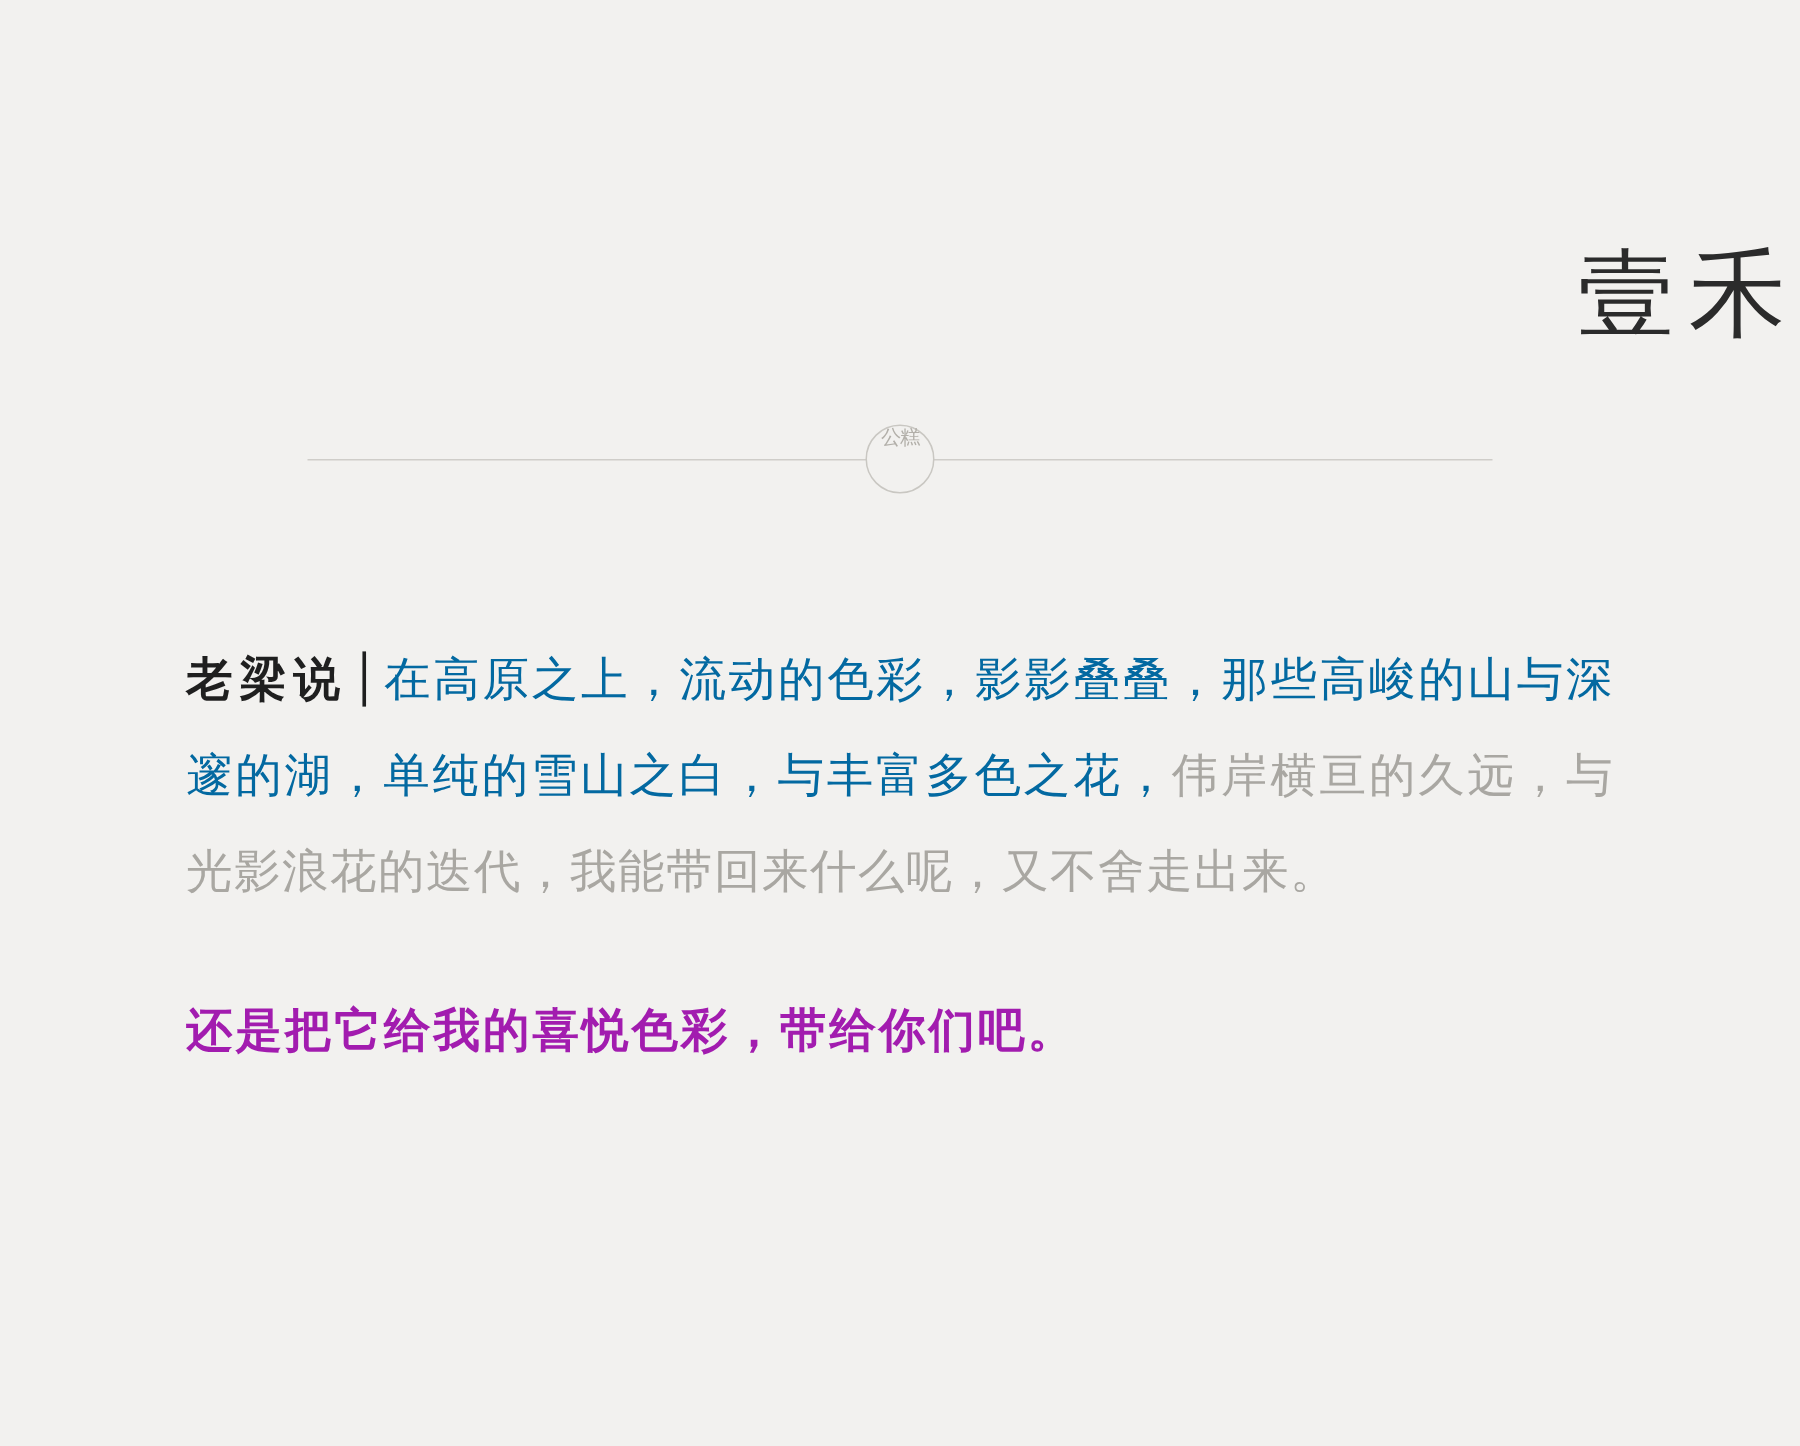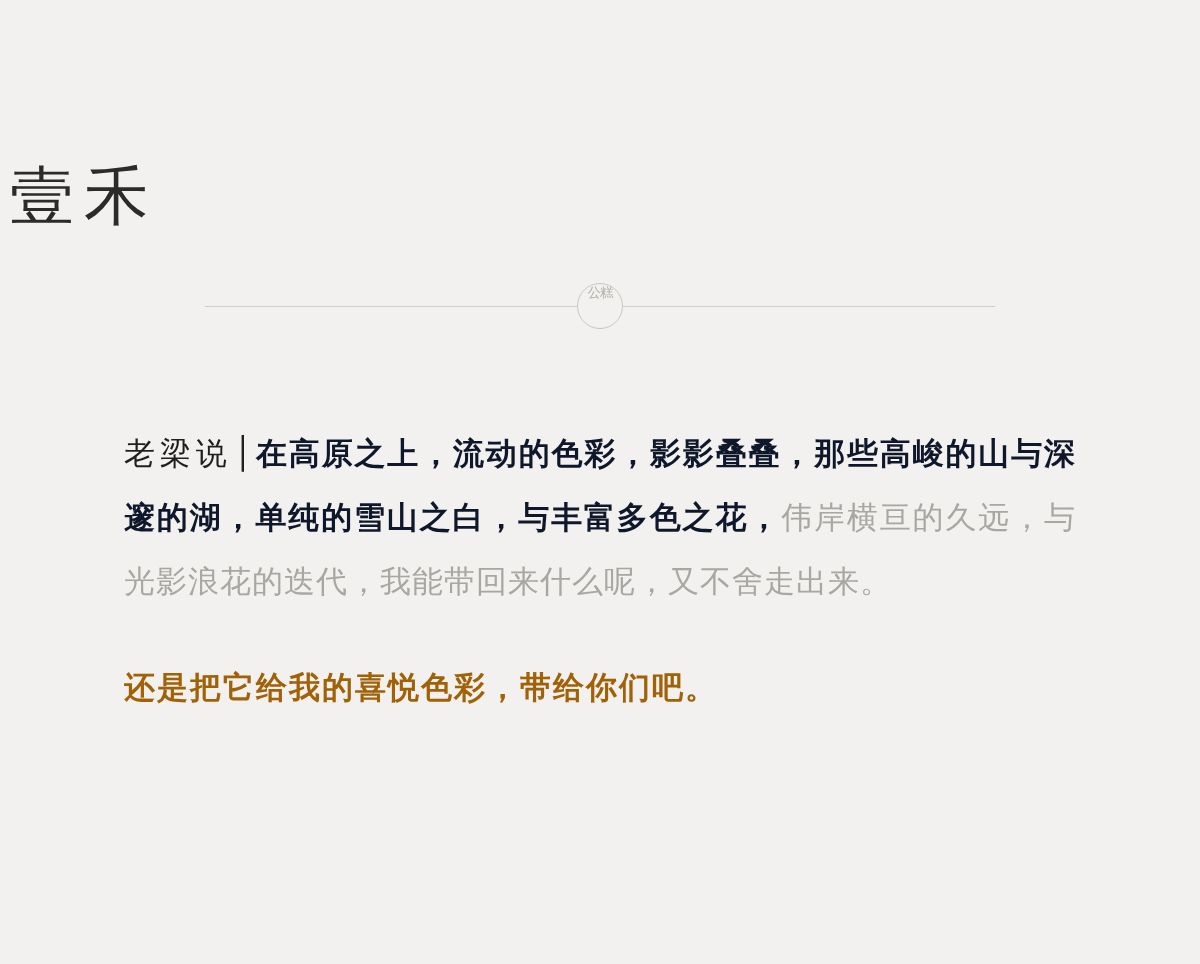--- a/index.html
+++ b/index.html
@@ -16,21 +16,21 @@
   .page {
     position: relative;
     width: 1200px;
     height: 964px;
     box-sizing: border-box;
   }
 
   
   .masthead {
     padding-top: 122px;
-    text-align: left;
+    text-align: right;
   }
   .brand-title {
     font-family: "Liberation Serif", "DejaVu Serif", serif;
     font-size: 64px;
     line-height: 1;
     letter-spacing: 10px;
     color: #2b2b2b;
     font-weight: 400;
     text-indent: 10px;
   }
@@ -86,34 +86,34 @@
     letter-spacing: 1px;
     color: #a9a7a2;
     margin: 0;
     text-align: justify;
   }
   .para + .para {
     margin-top: 42px;
   }
   .lead-label {
     color: #1f1f1f;
-    font-weight: normal;
+    font-weight: bold;
     letter-spacing: 4px;
   }
   .lead-sep {
     color: #1f1f1f;
     font-weight: normal;
     padding: 0 2px;
   }
   .dark {
-    color: #0f172a;
-    font-weight: bold;
+    color: #0369a1;
+    font-weight: normal;
   }
   .p-closing {
-    color: #a16207;
+    color: #a21caf;
     font-weight: bold;
     letter-spacing: 2px;
   }
   .p-question {
     letter-spacing: 2px;
   }
 </style>
 </head>
 <body>
 

